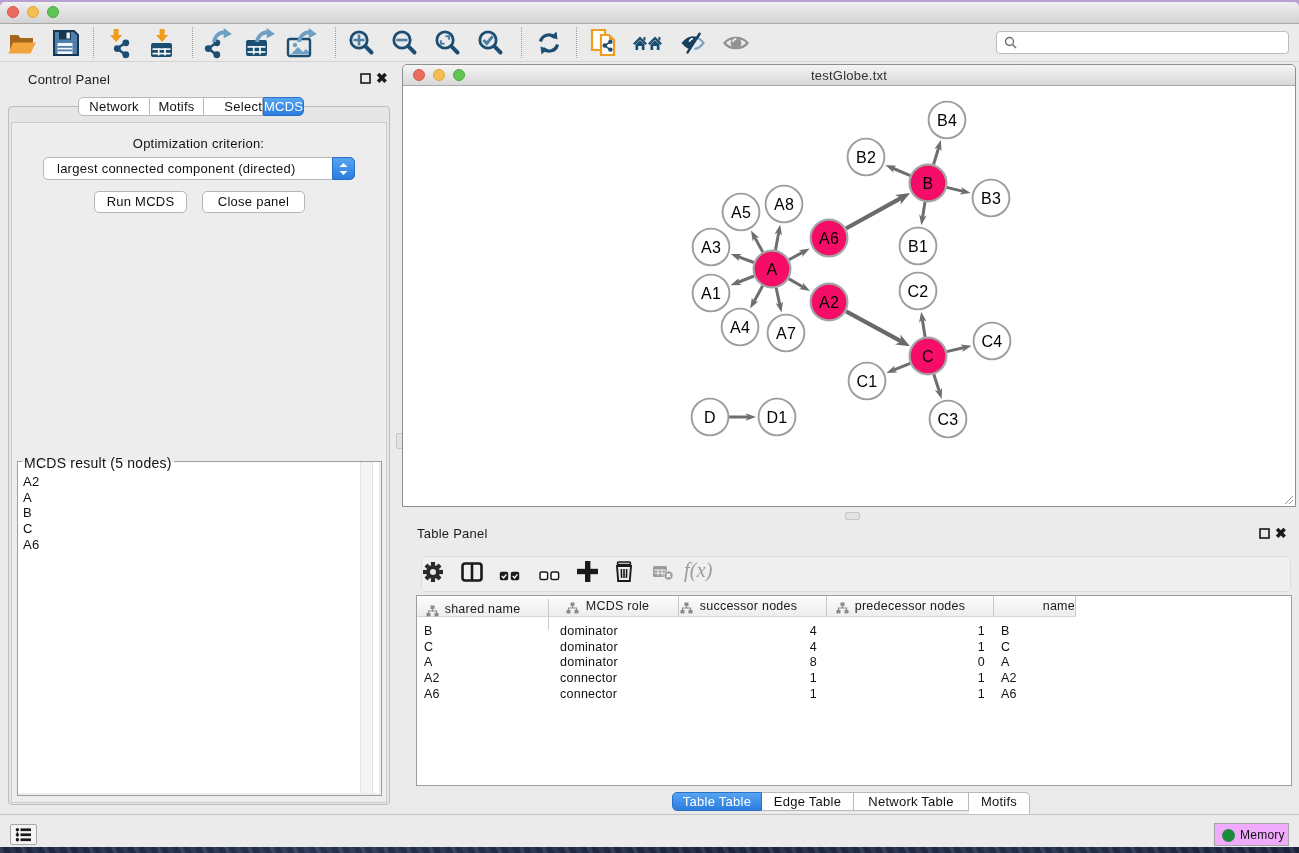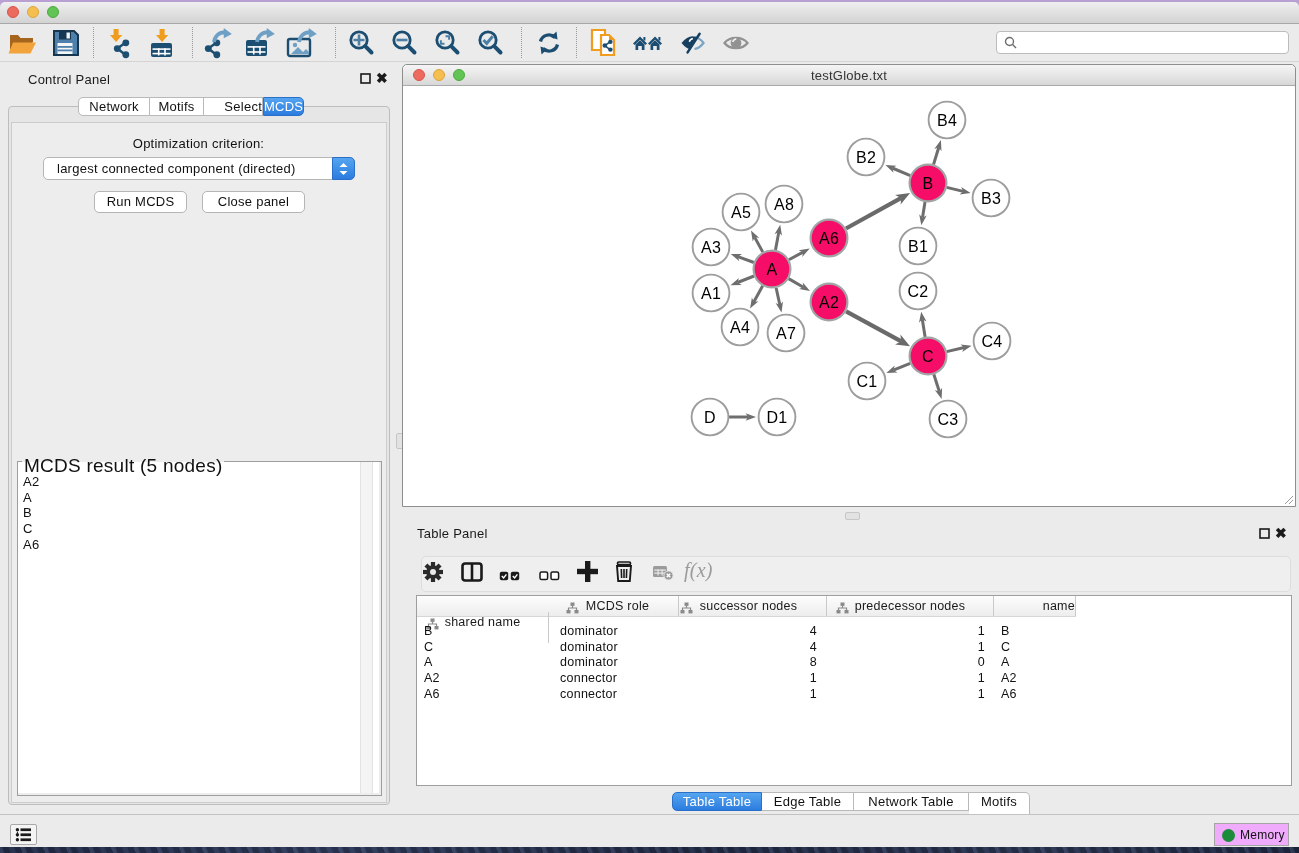--- a/index.html
+++ b/index.html
@@ -184,21 +184,21 @@
       </svg>
   </div>
 </div>
 
 <div class="abs" style="left:94px;top:191px;width:91px;height:20px;background:#fff;border:1px solid #b5b5b5;border-radius:5px;text-align:center;font-size:13px;line-height:20px;color:#111">Run MCDS</div>
 <div class="abs" style="left:202px;top:191px;width:101px;height:20px;background:#fff;border:1px solid #b5b5b5;border-radius:5px;text-align:center;font-size:13px;line-height:20px;color:#111">Close panel</div>
 
 <div class="abs" style="left:17px;top:461px;width:363px;height:333px;border:1px solid #9e9e9e"></div>
 <div class="abs" style="left:18px;top:462px;width:361px;height:331px;background:#fff"></div>
 <div class="abs" style="left:360px;top:462px;width:11px;height:331px;background:#f4f4f4;border-left:1px solid #e2e2e2;border-right:1px solid #e2e2e2"></div>
-<div class="abs" style="left:22px;top:455px;height:15px;padding:0 2px;font-size:19px;color:#111;background:linear-gradient(#ededed 0 46%,#ffffff 46%)">MCDS result (5 nodes)</div>
+<div class="abs" style="left:22px;top:455px;height:15px;padding:0 2px;font-size:14px;color:#111;background:linear-gradient(#ededed 0 46%,#ffffff 46%)">MCDS result (5 nodes)</div>
 <div style="position:absolute;left:23px;top:474px;font-size:13px;color:#111">A2</div>
 <div style="position:absolute;left:23px;top:490px;font-size:13px;color:#111">A</div>
 <div style="position:absolute;left:23px;top:505px;font-size:13px;color:#111">B</div>
 <div style="position:absolute;left:23px;top:521px;font-size:13px;color:#111">C</div>
 <div style="position:absolute;left:23px;top:537px;font-size:13px;color:#111">A6</div>
 
 <div class="abs" style="left:396px;top:433px;width:7px;height:14px;background:#e2e2e2;border:1px solid #c6c6c6;border-radius:2px"></div>
 <div class="abs" style="left:845px;top:512px;width:13px;height:6px;background:#e2e2e2;border:1px solid #c6c6c6;border-radius:2px"></div>
 
 <div class="abs" style="left:402px;top:64px;width:892px;height:441px;background:#fff;border:1px solid #8e8e8e;border-radius:5px 5px 0 0">
@@ -357,21 +357,21 @@
       <rect x="2.2" y="9.5" width="11.6" height="1.2" fill="#e9e9e9"></rect>
       <rect x="5.5" y="6.5" width="1.2" height="6" fill="#e9e9e9"></rect>
       <rect x="9.5" y="6.5" width="1.2" height="6" fill="#e9e9e9"></rect>
       <circle cx="16.5" cy="12.5" r="4.6" fill="#9b9b9b" stroke="#e9e9e9" stroke-width="1"></circle>
       <path d="M14.7 10.7 l3.6 3.6 M18.3 10.7 l-3.6 3.6" stroke="#fff" stroke-width="1.4"></path>
     </svg></div>
 <div style="position:absolute;left:684px;top:559px;font:italic 20px 'Liberation Serif',serif;color:#9b9b9b">f(x)</div>
 
 <div class="abs" style="left:416px;top:595px;width:874px;height:189px;background:#fff;border:1px solid #9e9e9e"></div>
 <div class="abs" style="left:417px;top:596px;width:659px;height:20px;background:linear-gradient(#fdfdfd,#ededed);border-bottom:1px solid #d6d6d6">
-  <div style="position:absolute;left:0px;top:16px;width:132px;height:31px;border-right:1px solid #c9c9c9;box-sizing:border-box">
+  <div style="position:absolute;left:0px;top:3px;width:132px;height:31px;border-right:1px solid #c9c9c9;box-sizing:border-box">
       <div style="position:absolute;left:9px;top:4px"><svg width="13" height="12" viewBox="0 0 13 12" style="">
           <rect x="4.5" y="0.5" width="4" height="3.4" fill="#8a8a8a"></rect>
           <path d="M6.5 3.9 V6 M2.5 9 V6 H10.5 V9" stroke="#8a8a8a" stroke-width="1.2" fill="none"></path>
           <rect x="0.5" y="8" width="4" height="3.4" fill="#8a8a8a"></rect>
           <rect x="8.5" y="8" width="4" height="3.4" fill="#8a8a8a"></rect>
         </svg></div>
       <div style="position:absolute;left:0;right:0;top:3px;text-align:center;font-size:12.5px;color:#1a1a1a">shared name</div>
     </div>
   <div style="position:absolute;left:140px;top:0;width:122px;height:20px;border-right:1px solid #c9c9c9;box-sizing:border-box">
       <div style="position:absolute;left:9px;top:4px"><svg width="13" height="12" viewBox="0 0 13 12" style="">

